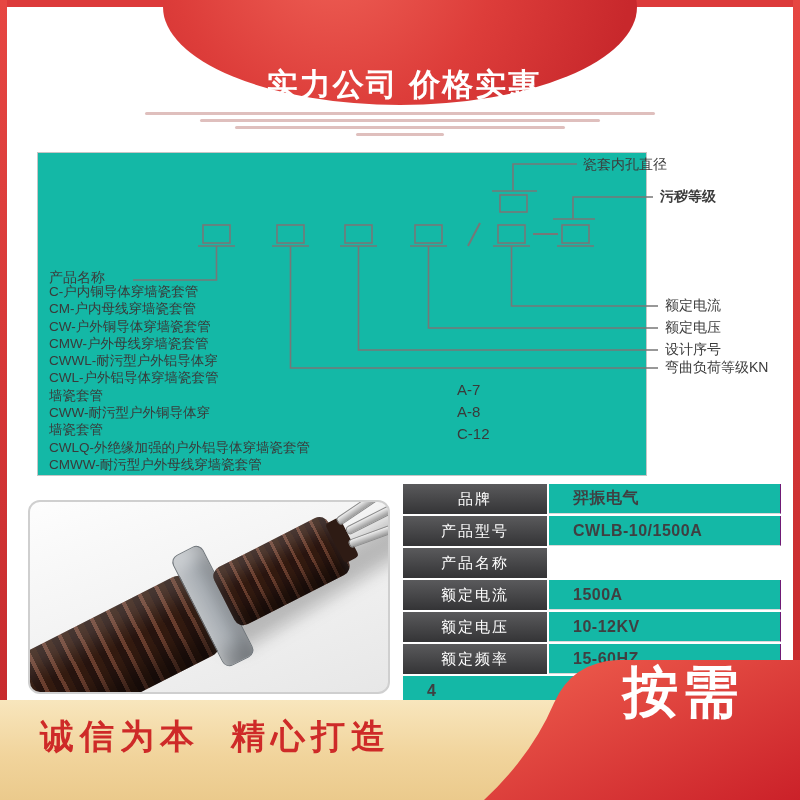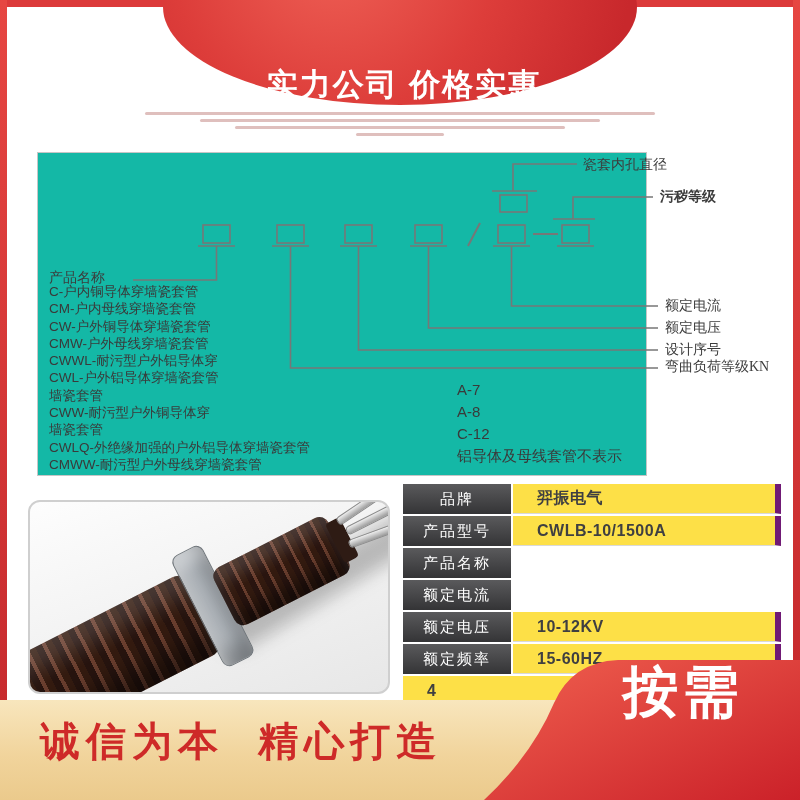--- a/index.html
+++ b/index.html
@@ -34,21 +34,21 @@
     position:absolute; left:13px; top:152px; width:610px; height:324px;
     border:1px solid #c6c6c6; background:#14b8a6; z-index:2;margin-left:24px;
   }
   .diagram-box svg { position:absolute; left:0; top:0; }
   .dg-label { position:absolute; color:#3c3c3c; font-size:14px; line-height:16px; white-space:nowrap; }
   .lbl-bore      { left:545px; top:3px; }
   .lbl-pollution { left:622px; top:35px;font-weight:bold; }
   .lbl-current   { left:627px; top:144px; }
   .lbl-voltage   { left:627px; top:166px; }
   .lbl-design    { left:627px; top:188px; }
-  .lbl-bending   { left:627px; top:206px;font-family:Liberation Serif, serif; }
+  .lbl-bending   { left:627px; top:206px; }
   .lbl-prodname  { left:11px;  top:116px; }
   .code-list  { position:absolute; left:11px; top:130px; color:#3a3a3a; font-size:13.5px; }
   .code-list > div { line-height:17.3px; white-space:nowrap; }
   .note-list  { position:absolute; left:419px; top:226px; color:#3a3a3a; font-size:15px; }
   .note-list > div { line-height:22px; white-space:nowrap; }
 
   
   .product-section { position:absolute; left:10px; top:478px; width:780px; height:222px; background:#fff; z-index:2; }
   .photo-frame {
     position:absolute; left:18px; top:22px; width:362px; height:194px;
@@ -80,39 +80,39 @@
   .collar { position:absolute; left:350px; top:68px; width:16px; height:44px; border-radius:4px; background:#2e1b14; }
   .prong { position:absolute; width:58px; height:9px; border-radius:4px;
            background:linear-gradient(180deg,#eeeeee,#9a9a9a); border:1px solid #8a8a8a; }
   .prong-1 { left:362px; top:64px; transform:rotate(-7deg); }
   .prong-2 { left:366px; top:80px; }
   .prong-3 { left:362px; top:96px; transform:rotate(7deg); }
 
   .spec-table { position:absolute; left:393px; top:6px; width:378px; display:flex; flex-direction:column; }
   .trow { display:flex; height:30px; margin-bottom:2px; }
   .th {
-    width:108px; margin-right:2px; flex:none;
+    width:144px; margin-right:2px; flex:none;
     background:linear-gradient(180deg,#5a5a5c,#343436);
     color:#fff; font-size:15px; letter-spacing:2px;
     display:flex; align-items:center; justify-content:center;
   }
   .td {
-    flex:1; background:#fde047; border-bottom:1px solid #d9d9d9; border-right:6px solid #701a75;
+    flex:1; background:#14b8a6; border-bottom:1px solid #d9d9d9; border-right:1px solid #701a75;
     display:flex; align-items:center; padding-left:24px;
     color:#3f3f41; font-weight:bold; font-size:16px; letter-spacing:.5px; white-space:nowrap;
   }
 
   
   .banner-gold {
     position:absolute; left:0; top:700px; width:800px; height:100px; z-index:10;
     background:linear-gradient(180deg,#f8e6bd 0%,#f1d49c 55%,#ebca8c 100%);
   }
   .slogan {
     position:absolute; left:40px; top:14px;
-    color:#ce2a28; font-size:40px; font-weight:bold; letter-spacing:6px; white-space:pre;
+    color:#ce2a28; font-size:34px; font-weight:bold; letter-spacing:6px; white-space:pre;
   }
   .red-ribbon { position:absolute; right:0; bottom:0; width:330px; height:145px; z-index:11; }
   .custom-text {
     position:absolute; left:575px; top:658px; width:215px; z-index:12;
     color:#fff; font-size:56px; font-weight:bold; letter-spacing:4px;
     text-align:center;
   }
   .custom-text > div { line-height:68px; }
 </style>
 </head>
@@ -179,21 +179,20 @@
       <div>墙瓷套管</div>
       <div>CWW-耐污型户外铜导体穿</div>
       <div>墙瓷套管</div>
       <div>CWLQ-外绝缘加强的户外铝导体穿墙瓷套管</div>
       <div>CMWW-耐污型户外母线穿墙瓷套管</div>
     </div>
   <div class="note-list">
       <div>A-7</div>
       <div>A-8</div>
       <div>C-12</div>
-      <div>铝导体及母线套管不表示</div>
     </div>
 </div>
 
 <div class="product-section">
   <div class="photo-frame">
     <div class="bushing-shadow"></div>
     <div class="bushing">
       <div class="shaft-big"></div>
       <div class="flange"></div>
       <div class="shaft-small"></div>
@@ -210,20 +209,21 @@
       </div>
       <div class="trow">
         <div class="th">产品型号</div>
         <div class="td">CWLB-10/1500A</div>
       </div>
       <div class="trow">
         <div class="th">产品名称</div>
       </div>
       <div class="trow">
         <div class="th">额定电流</div>
+        <div class="td">1500A</div>
       </div>
       <div class="trow">
         <div class="th">额定电压</div>
         <div class="td">10-12KV</div>
       </div>
       <div class="trow">
         <div class="th">额定频率</div>
         <div class="td">15-60HZ</div>
       </div>
       <div class="trow">

